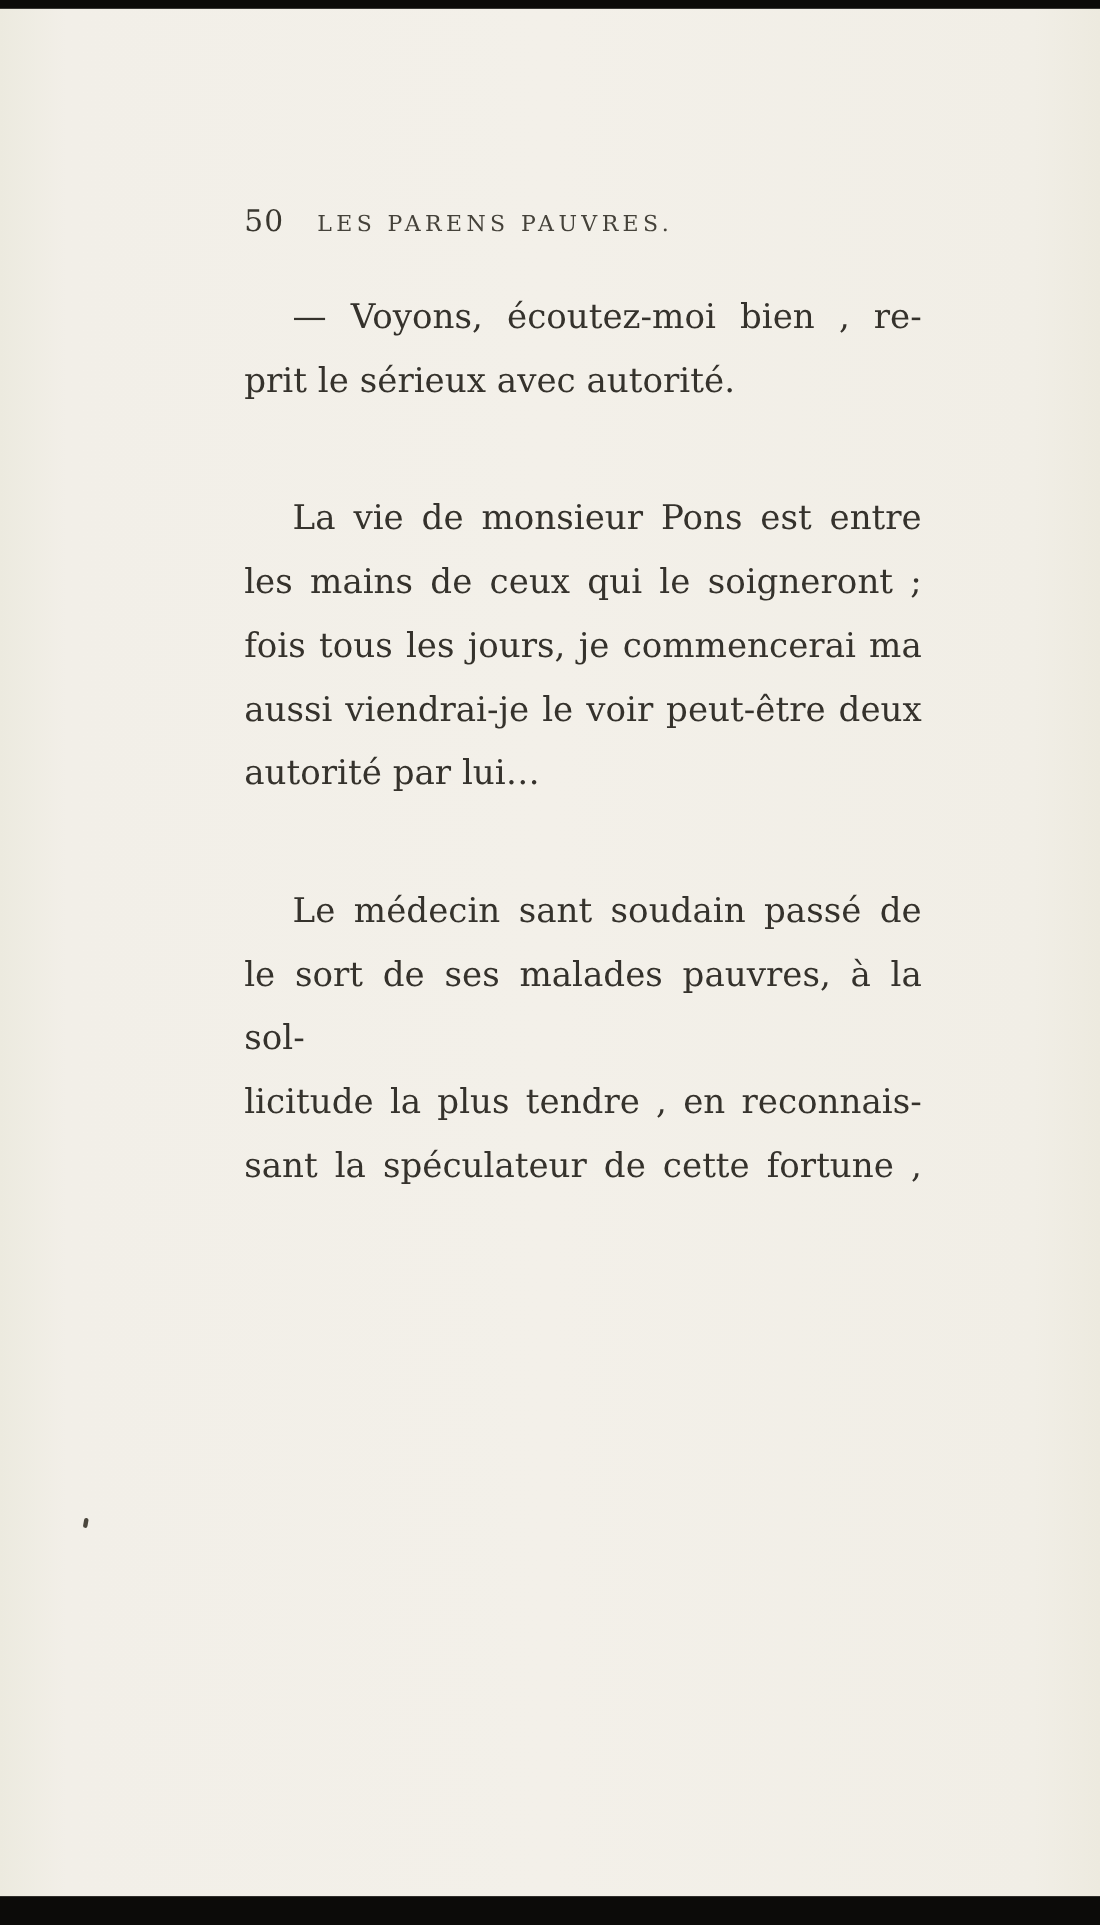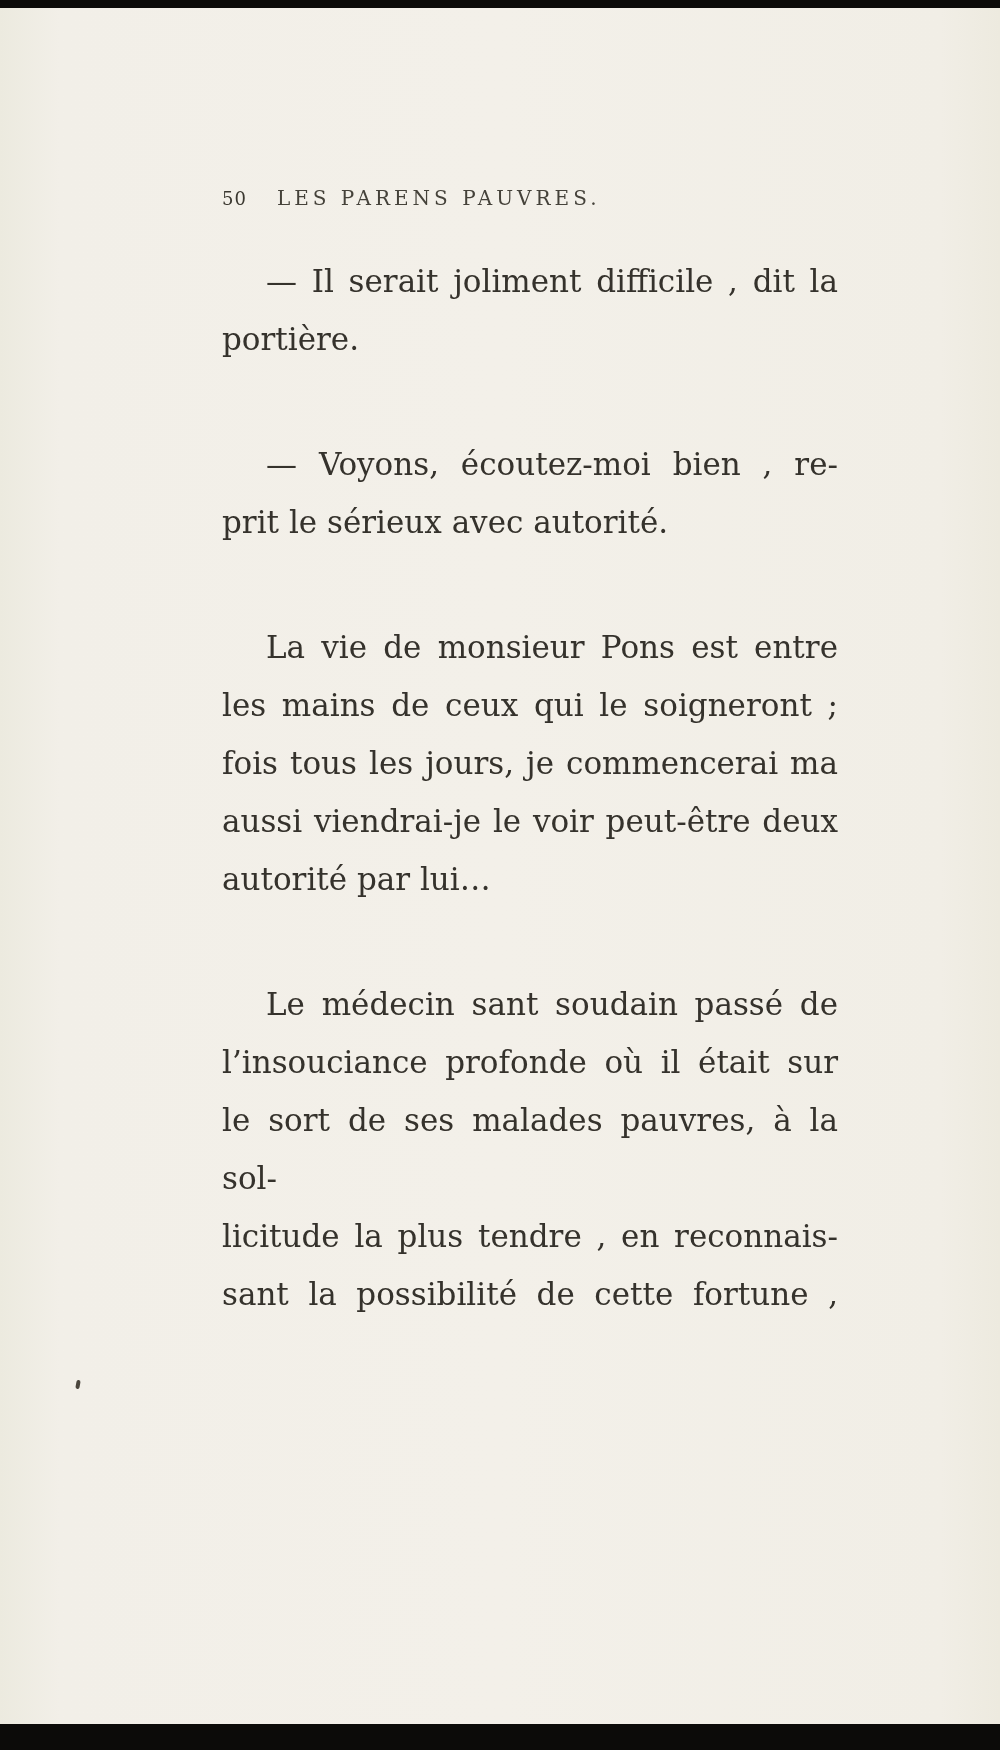--- a/index.html
+++ b/index.html
@@ -40,21 +40,21 @@
     left: 222px;
     width: 616px;
     color: #35322c;
   }
   .header-row {
     display: flex;
     align-items: baseline;
     margin-bottom: 42px;
   }
   .page-number {
-    font-size: 18px;
+    font-size: 27px;
     letter-spacing: 1px;
     color: #3a372f;
     flex: 0 0 auto;
   }
   .running-title {
     flex: 1 1 auto;
     text-align: left;
     font-size: 20px;
     letter-spacing: 4px;
     color: #45423a;
@@ -98,39 +98,34 @@
 <div class="edge-top"></div>
 
 <div class="scan-page">
   <div class="content">
     <div class="header-row">
       <span class="page-number">50</span>
       <span class="running-title">LES PARENS PAUVRES.</span>
     </div>
     <div id="paragraphs">
         <div class="paragraph">
-          <div class="text-line first">— Il serait joliment difficile , dit la</div>
-          <div class="text-line last">portière.</div>
-        </div>
-        <div class="paragraph">
           <div class="text-line first">— Voyons, écoutez-moi bien , re-</div>
           <div class="text-line last">prit le sérieux avec autorité.</div>
         </div>
         <div class="paragraph">
           <div class="text-line first">La vie de monsieur Pons est entre</div>
           <div class="text-line">les mains de ceux qui le soigneront ;</div>
           <div class="text-line">fois tous les jours, je commencerai ma</div>
           <div class="text-line">aussi viendrai-je le voir peut-être deux</div>
           <div class="text-line last">autorité par lui…</div>
         </div>
         <div class="paragraph">
           <div class="text-line first">Le médecin sant soudain passé de</div>
-          <div class="text-line">l’insouciance profonde où il était sur</div>
           <div class="text-line">le sort de ses malades pauvres, à la sol-</div>
           <div class="text-line">licitude la plus tendre , en reconnais-</div>
-          <div class="text-line">sant la possibilité de cette fortune ,</div>
+          <div class="text-line">sant la spéculateur de cette fortune ,</div>
         </div>
       </div>
   </div>
   <div class="ink-speck"></div>
 </div>
 
 <div class="edge-bottom"></div>
 
 </body></html>

